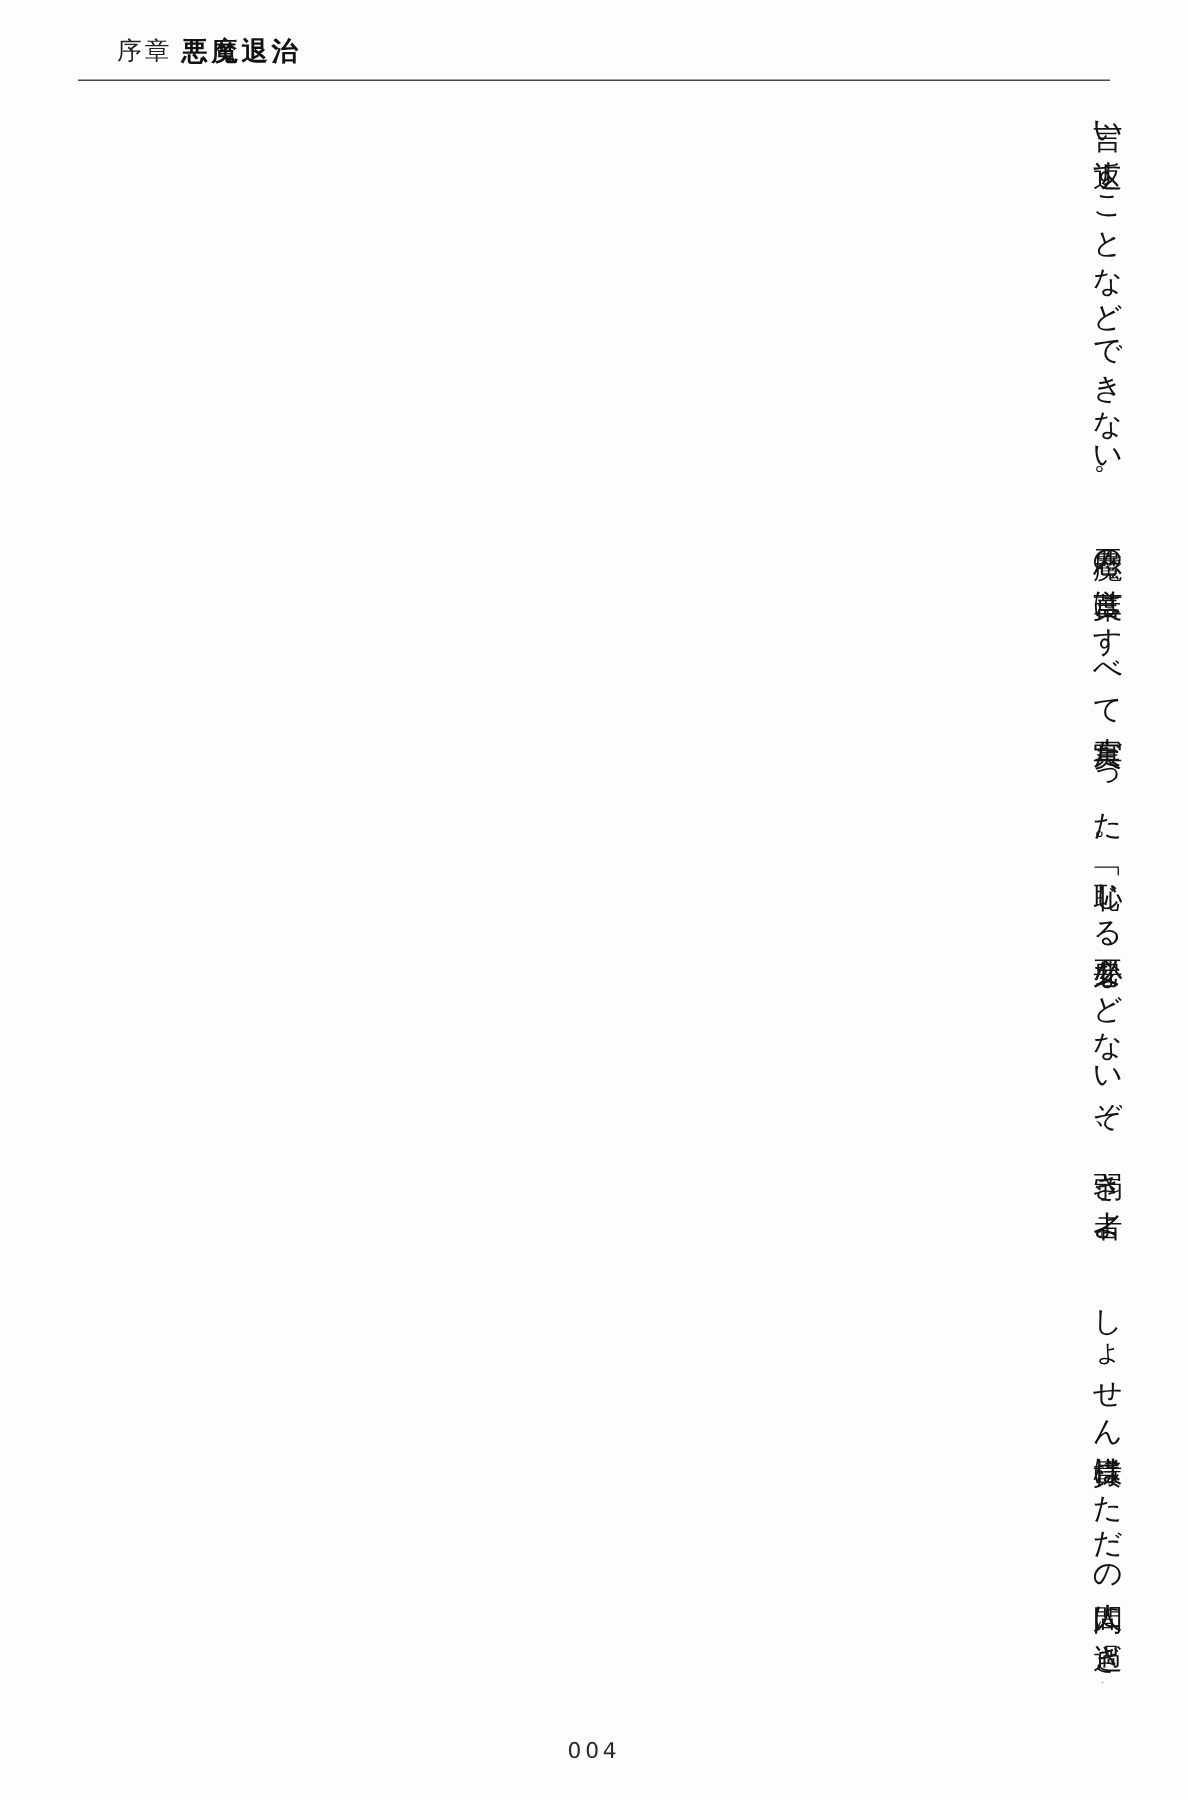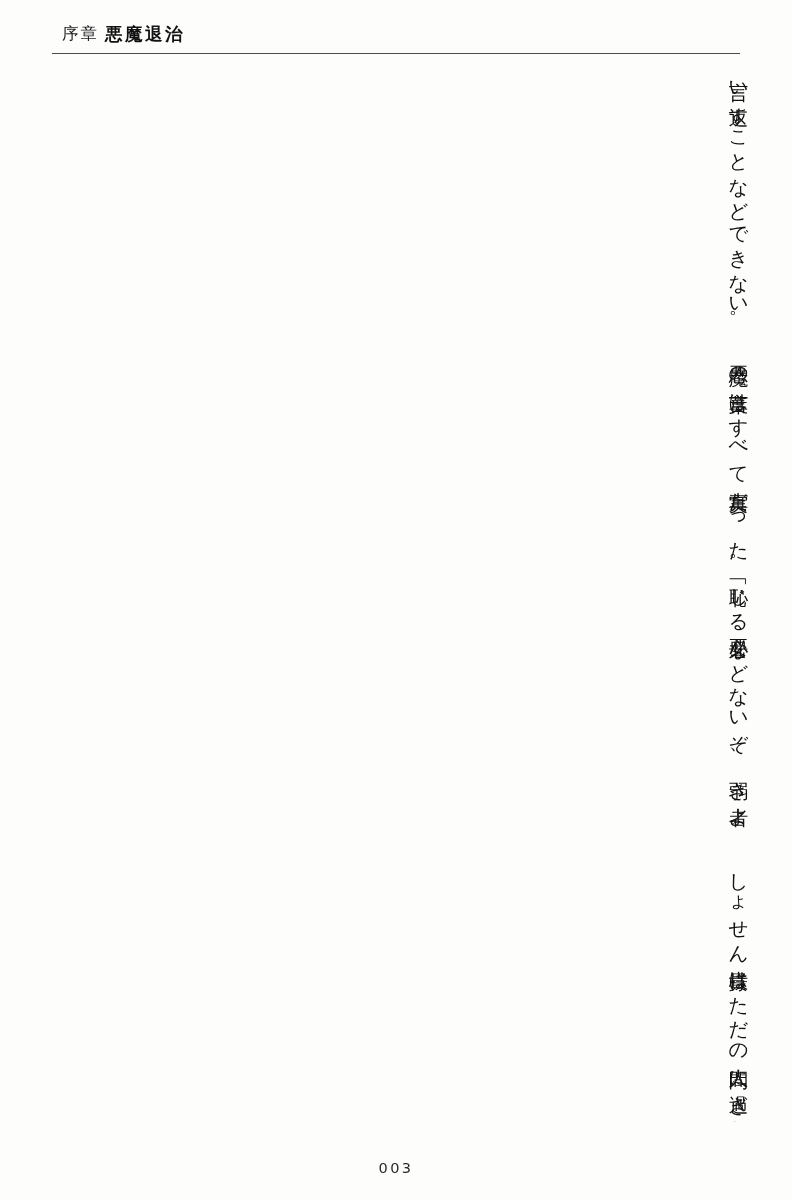--- a/index.html
+++ b/index.html
@@ -19,21 +19,21 @@
   .page {
     position: absolute;
     inset: 0;
     background: #fdfdfc;
   }
 
   
   .running-head {
     position: absolute;
     top: 14px;
-    left: 0;
+    left: 16px;
     right: 0;
     height: 40px;
     display: flex;
     align-items: center;
     padding-left: 62px;
     box-sizing: border-box;
   }
   .running-head .rh-chapter {
     font-size: 16.5px;
     letter-spacing: 2px;
@@ -105,15 +105,15 @@
     <span class="rh-chapter">序章</span>
     <span class="rh-title">悪魔退治</span>
   </div>
   <div class="header-rule"></div>
 
   <div class="body-area">
       <div class="col">言い返すことなどできない。　悪魔の言葉はすべて真実だった。</div>
       <div class="col">「恥じる必要などないぞ、弱き者よ。　しょせん貴様はただの人間に過ぎないのだ。　人は魔</div>
     </div>
 
-  <div class="folio">003</div>
+  <div class="folio">004</div>
 
 </div>
 
 </body></html>

